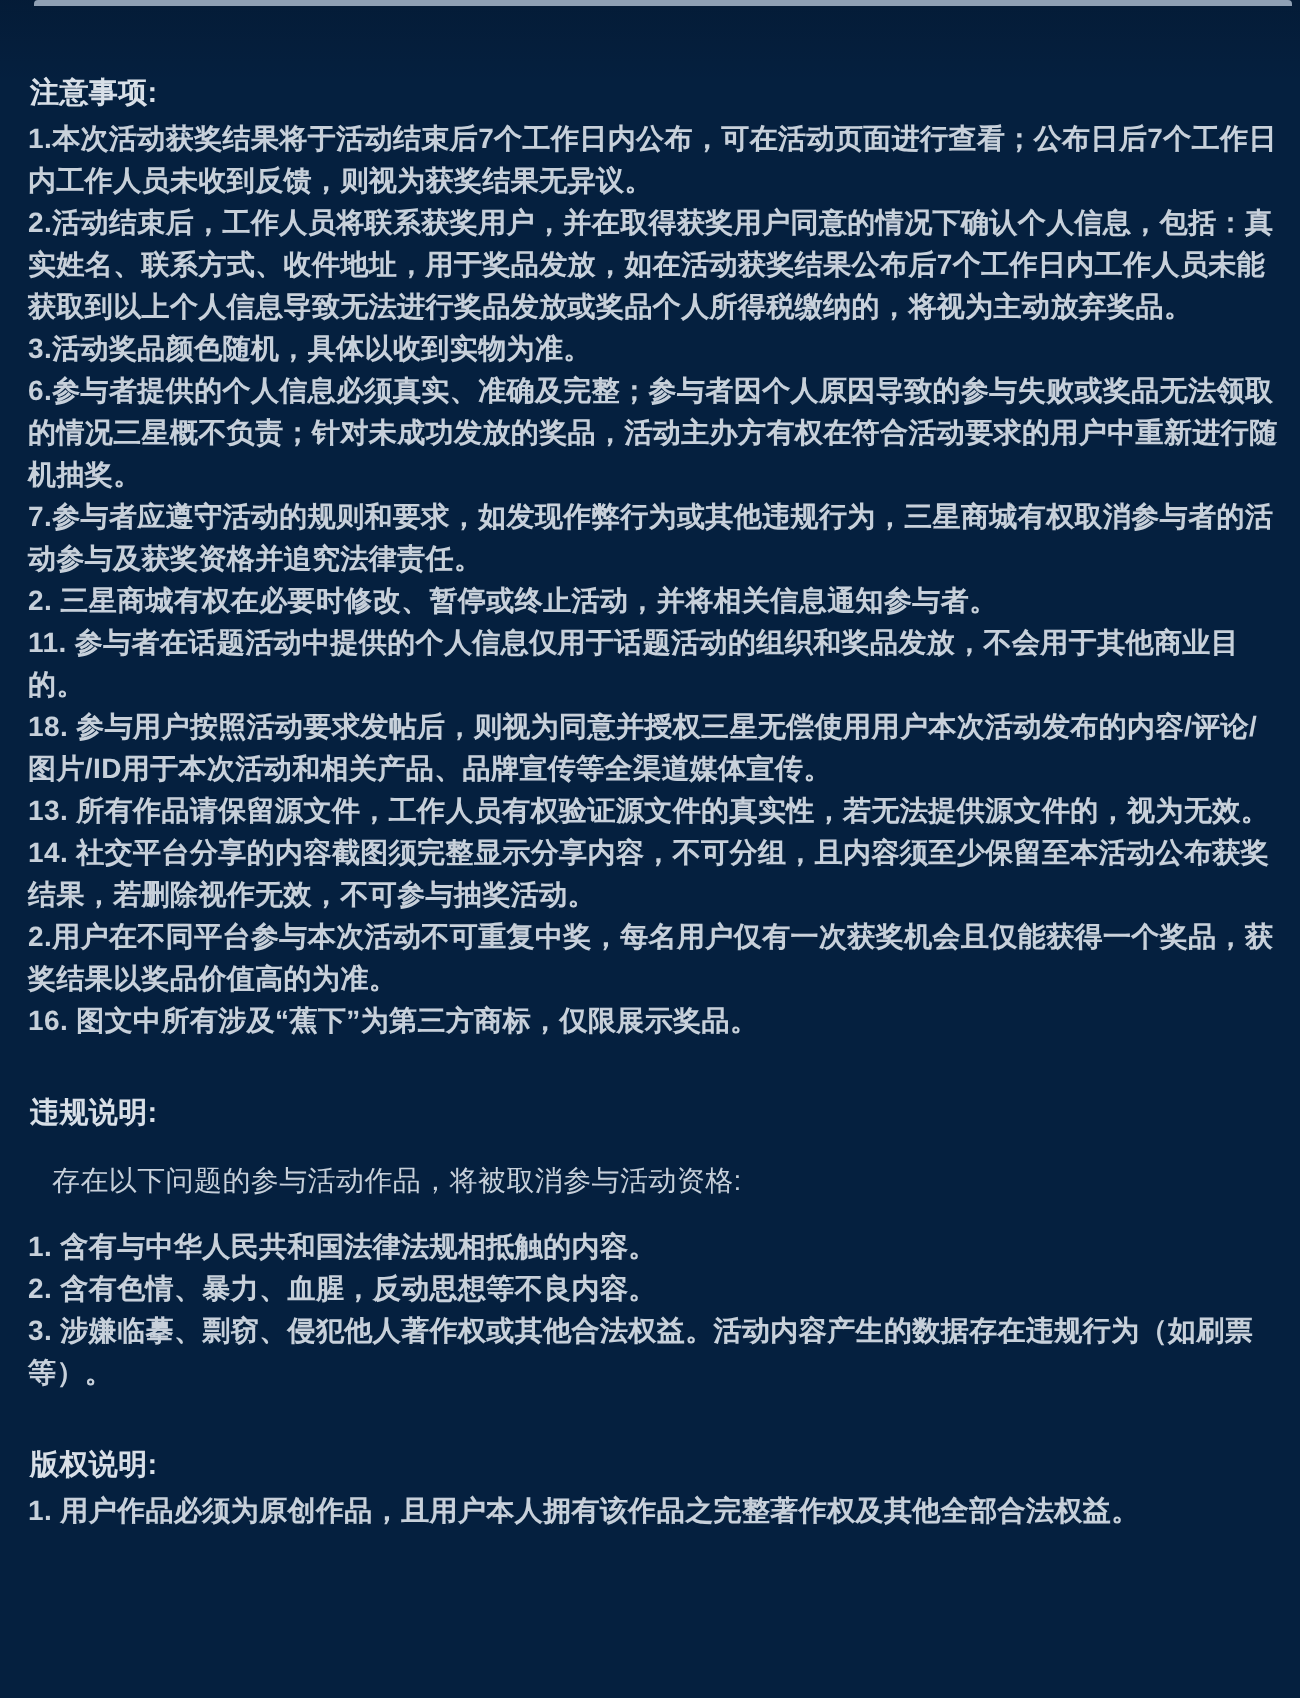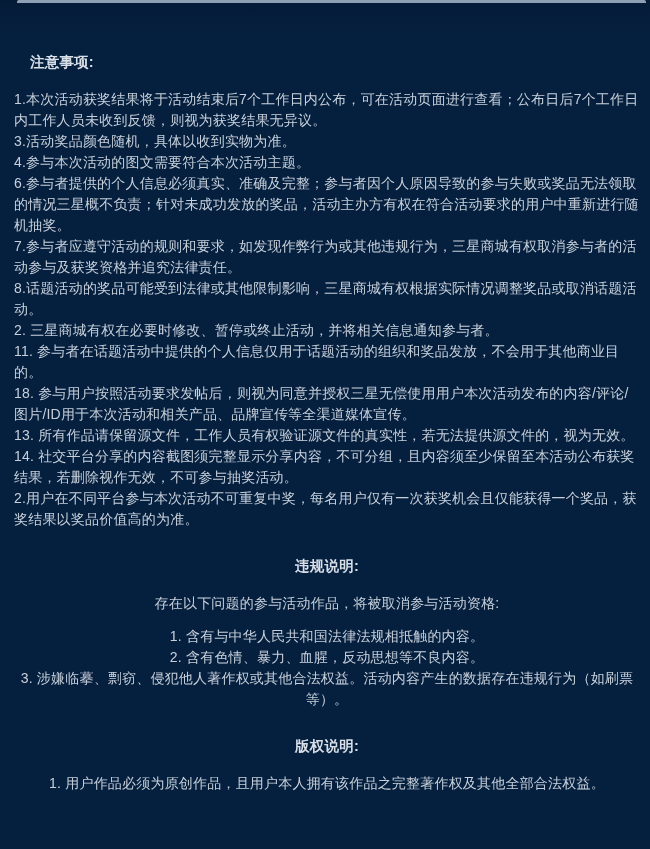--- a/index.html
+++ b/index.html
@@ -34,56 +34,57 @@
     padding: 0 10px 0 14px;
     box-sizing: border-box;
     color: #c7d0da;
     font-size: 14px;
     line-height: 21px;
     letter-spacing: 0.2px;
   }
   .section { margin: 0 0 23px 0; }
   .section:last-child { margin-bottom: 0; }
   .section-title {
-    margin: 16px;
+    margin: 1px;
     font-size: 14.5px;
     font-weight: 700;
     color: #d8dfe7;
     line-height: 21px;
   }
   .section-intro {
     margin: 12px;
   }
   .item {
     margin: 0;
+    font-weight: bold;
   }
-  .sec-gap-lg { margin-top: 26px; text-align: center; }
+  .sec-gap-lg { margin-top: 26px; }
 </style>
 </head>
 <body>
 
 <div class="page">
   <div class="top-line"></div>
 
   <div class="content">
 
     <div class="section">
       <h2 class="section-title">注意事项:</h2>
       <p class="item">1.本次活动获奖结果将于活动结束后7个工作日内公布，可在活动页面进行查看；公布日后7个工作日内工作人员未收到反馈，则视为获奖结果无异议。</p>
+      <p class="item">2.活动结束后，工作人员将联系获奖用户，并在取得获奖用户同意的情况下确认个人信息，包括：真实姓名、联系方式、收件地址，用于奖品发放，如在活动获奖结果公布后7个工作日内工作人员未能获取到以上个人信息导致无法进行奖品发放或奖品个人所得税缴纳的，将视为主动放弃奖品。</p>
       <p class="item">3.活动奖品颜色随机，具体以收到实物为准。</p>
-      <p class="item">4.参与本次活动的图文需要符合本次活动主题。</p>
       <p class="item">6.参与者提供的个人信息必须真实、准确及完整；参与者因个人原因导致的参与失败或奖品无法领取的情况三星概不负责；针对未成功发放的奖品，活动主办方有权在符合活动要求的用户中重新进行随机抽奖。</p>
       <p class="item">7.参与者应遵守活动的规则和要求，如发现作弊行为或其他违规行为，三星商城有权取消参与者的活动参与及获奖资格并追究法律责任。</p>
-      <p class="item">8.话题活动的奖品可能受到法律或其他限制影响，三星商城有权根据实际情况调整奖品或取消话题活动。</p>
       <p class="item">2. 三星商城有权在必要时修改、暂停或终止活动，并将相关信息通知参与者。</p>
       <p class="item">11. 参与者在话题活动中提供的个人信息仅用于话题活动的组织和奖品发放，不会用于其他商业目的。</p>
       <p class="item">18. 参与用户按照活动要求发帖后，则视为同意并授权三星无偿使用用户本次活动发布的内容/评论/图片/ID用于本次活动和相关产品、品牌宣传等全渠道媒体宣传。</p>
       <p class="item">13. 所有作品请保留源文件，工作人员有权验证源文件的真实性，若无法提供源文件的，视为无效。</p>
       <p class="item">14. 社交平台分享的内容截图须完整显示分享内容，不可分组，且内容须至少保留至本活动公布获奖结果，若删除视作无效，不可参与抽奖活动。</p>
       <p class="item">2.用户在不同平台参与本次活动不可重复中奖，每名用户仅有一次获奖机会且仅能获得一个奖品，获奖结果以奖品价值高的为准。</p>
+      <p class="item">16. 图文中所有涉及“蕉下”为第三方商标，仅限展示奖品。</p>
     </div>
 
     <div class="section sec-gap-lg">
       <h2 class="section-title">违规说明:</h2>
       <p class="section-intro">存在以下问题的参与活动作品，将被取消参与活动资格:</p>
       <p class="item">1. 含有与中华人民共和国法律法规相抵触的内容。</p>
       <p class="item">2. 含有色情、暴力、血腥，反动思想等不良内容。</p>
       <p class="item">3. 涉嫌临摹、剽窃、侵犯他人著作权或其他合法权益。活动内容产生的数据存在违规行为（如刷票等）。</p>
     </div>
 

